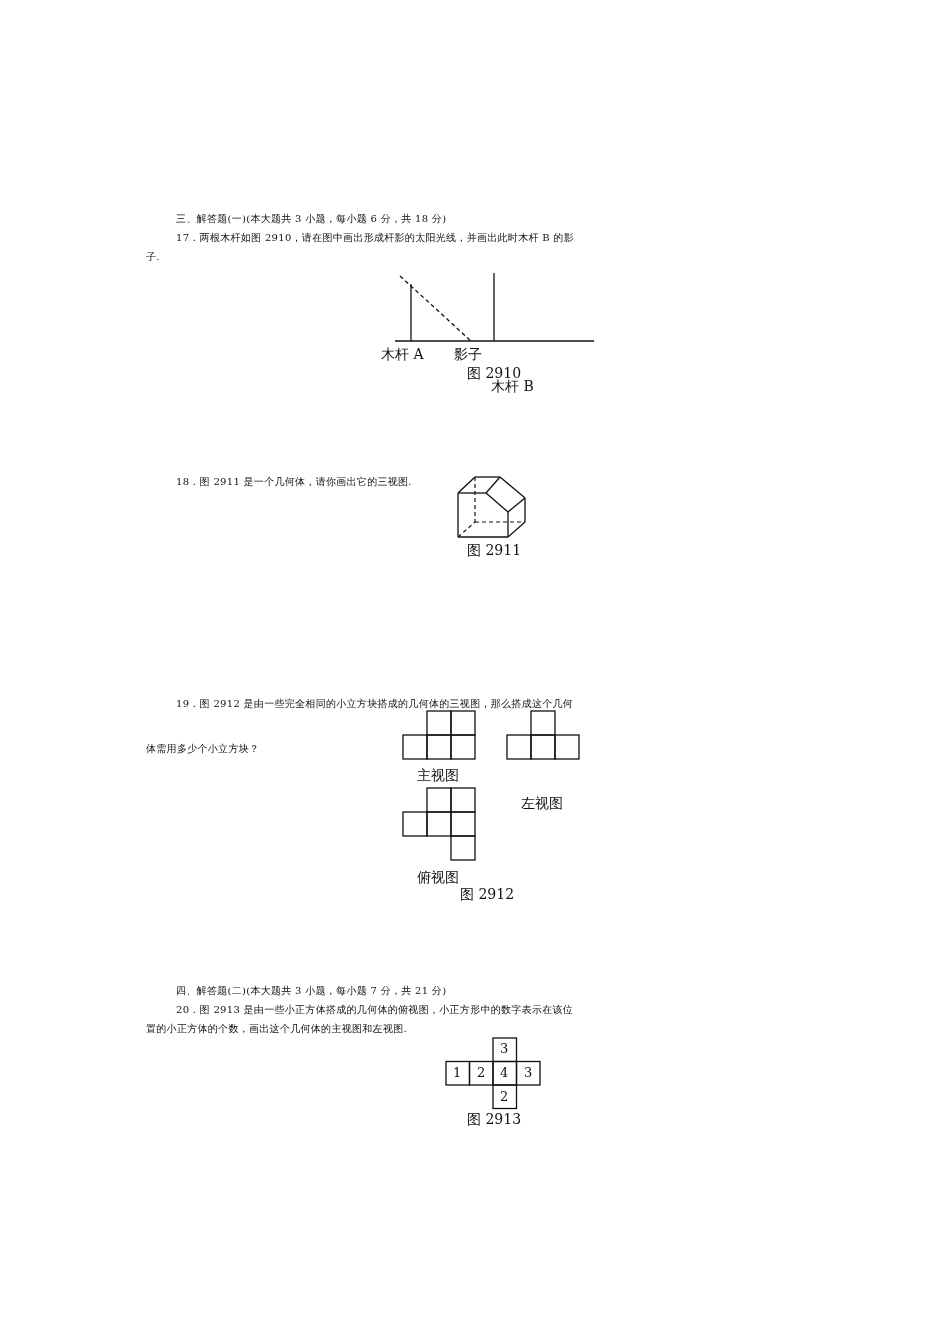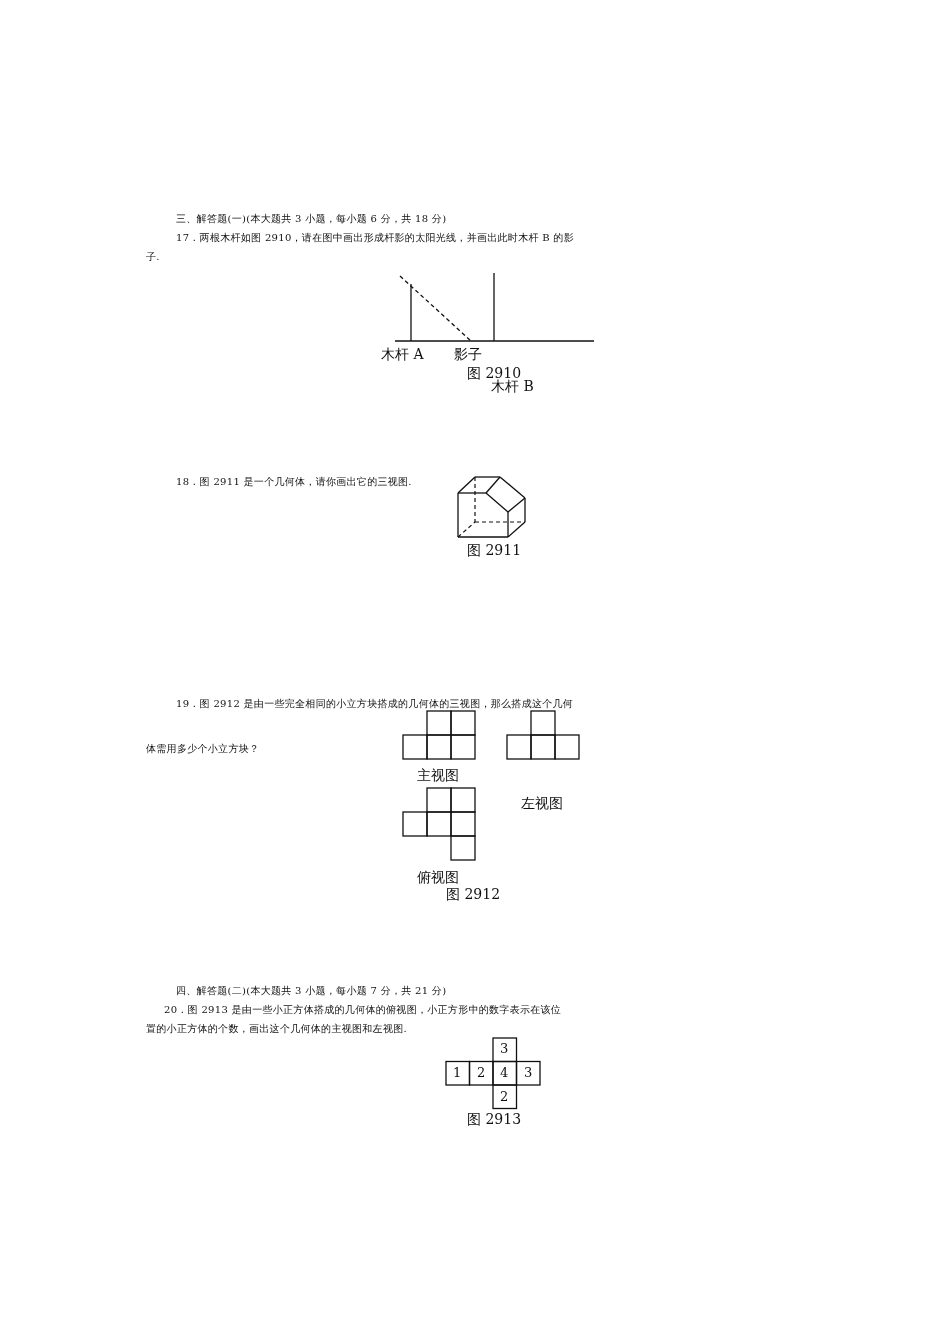--- a/index.html
+++ b/index.html
@@ -88,25 +88,25 @@
       <rect x="403" y="812" width="24" height="24"></rect>
       <rect x="427" y="812" width="24" height="24"></rect>
       <rect x="451" y="812" width="24" height="24"></rect>
       <rect x="451" y="836" width="24" height="24"></rect>
     </g>
   </g>
 </svg>
 <div class="cap" style="left:417px; top:767px;">主视图</div>
 <div class="cap" style="left:521px; top:795px;">左视图</div>
 <div class="cap" style="left:417px; top:869px;">俯视图</div>
-<div class="cap" style="left:446px; top:886px;">图 2912</div>
+<div class="cap" style="left:460px; top:886px;">图 2912</div>
 
 <div class="line" style="left:176px; top:982px;">四、解答题(二)(本大题共 3 小题，每小题 7 分，共 21 分)</div>
 
-<div class="line" style="left:164px; top:1001px;text-align:center;">20．图 2913 是由一些小正方体搭成的几何体的俯视图，小正方形中的数字表示在该位</div>
+<div class="line" style="left:176px; top:1001px;text-align:center;">20．图 2913 是由一些小正方体搭成的几何体的俯视图，小正方形中的数字表示在该位</div>
 <div class="line" style="left:146px; top:1020px;">置的小正方体的个数，画出这个几何体的主视图和左视图.</div>
 
 <svg width="950" height="1344">
   <g stroke="#111" stroke-width="1.3" fill="none">
     <rect x="493" y="1038" width="23.5" height="23.5"></rect>
     <rect x="446" y="1061.5" width="23.5" height="23.5"></rect>
     <rect x="469.5" y="1061.5" width="23.5" height="23.5"></rect>
     <rect x="493" y="1061.5" width="23.5" height="23.5"></rect>
     <rect x="516.5" y="1061.5" width="23.5" height="23.5"></rect>
     <rect x="493" y="1085" width="23.5" height="23.5"></rect>

